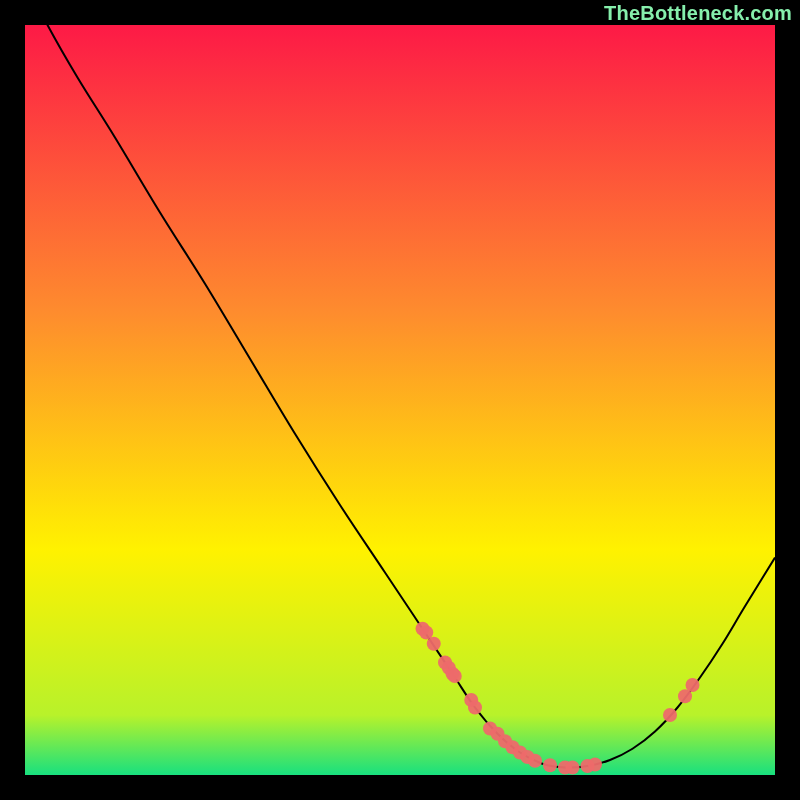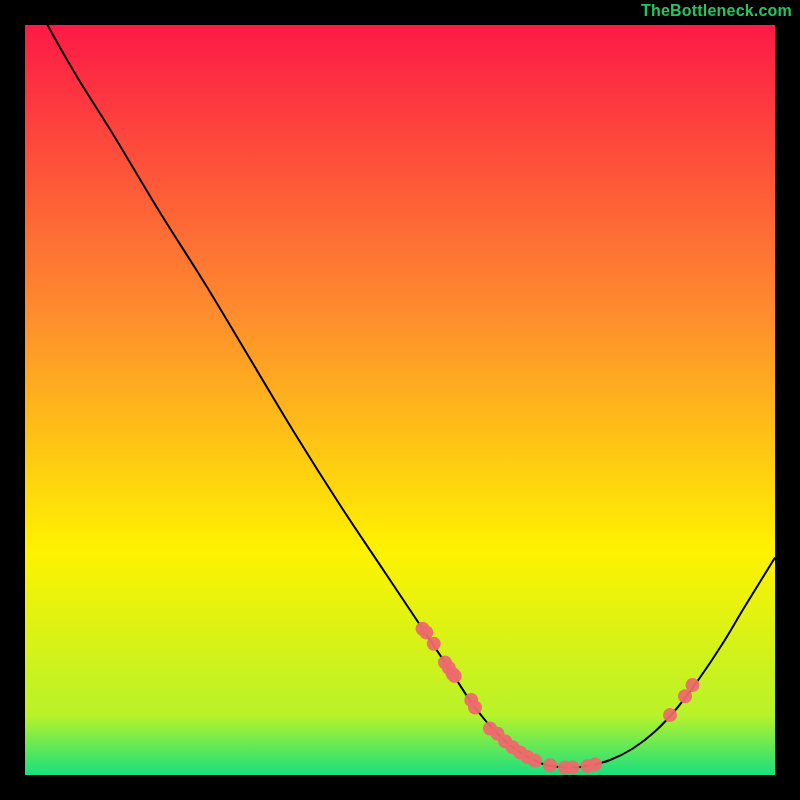--- a/index.html
+++ b/index.html
@@ -14,22 +14,22 @@
   .stage {
     position: relative;
     width: 800px;
     height: 800px;
     background: #000;
   }
   .watermark {
     position: absolute;
     top: 2px;
     right: 8px;
-    color: #22c55e;
-    font-size: 16px;
+    color: #86efac;
+    font-size: 20px;
     font-weight: 600;
     letter-spacing: 0.2px;
     z-index: 50;
   }
   .plot-outer {
     position: absolute;
     left: 25px;
     top: 25px;
     width: 750px;
     height: 750px;

